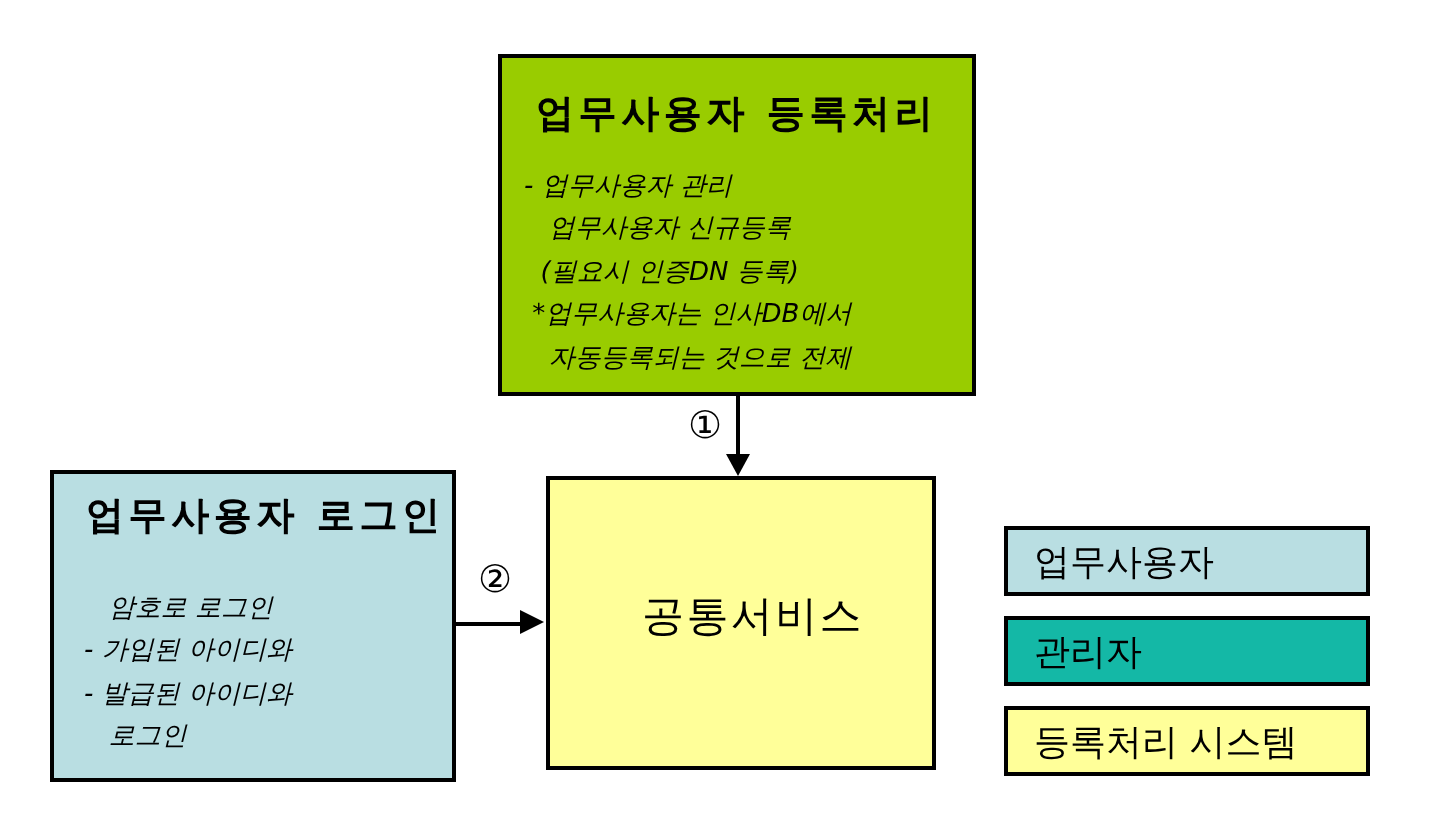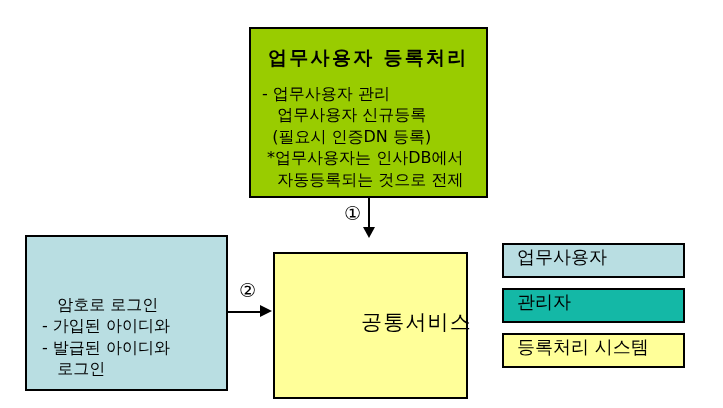--- a/index.html
+++ b/index.html
@@ -1,22 +1,22 @@
 <!DOCTYPE html>
 <html><head>
 <meta charset="utf-8">
 <style>
   html,body{margin:0;padding:0;}
   #canvas{position:relative;width:723px;height:408px;background:#ffffff;font-family:"DejaVu Sans",sans-serif;color:#000;overflow:hidden;border-radius:18px;}
   .box{position:absolute;border:2px solid #000;box-sizing:border-box;}
   .box-title{position:absolute;font-weight:bold;font-size:19px;line-height:21px;white-space:pre;letter-spacing:2.3px;}
-  .box-body{position:absolute;font-size:16px;line-height:21.4px;}
+  .box-body{position:absolute;font-size:13px;line-height:21.4px;font-style:italic;}
   .box-body > div{white-space:pre;}
   .center-label{position:absolute;width:100%;text-align:center;font-size:21px;line-height:21px;padding-left:12px;box-sizing:border-box;letter-spacing:1.2px;}
-  .legend-item{position:absolute;left:502px;width:183px;height:35px;border:2px solid #000;box-sizing:border-box;display:flex;}
+  .legend-item{position:absolute;left:502px;width:183px;height:35px;border:2px solid #000;box-sizing:border-box;display:flex;align-items:center;margin-top:20px;}
   .legend-label{font-size:18px;padding-left:13px;}
   .vline{position:absolute;background:#000;}
   .hline{position:absolute;background:#000;}
   .arrowhead-down{position:absolute;width:0;height:0;border-left:6.5px solid transparent;border-right:6.5px solid transparent;border-top:11px solid #000;}
   .arrowhead-right{position:absolute;width:0;height:0;border-top:6.5px solid transparent;border-bottom:6.5px solid transparent;border-left:12px solid #000;}
   .circled-num{position:absolute;font-size:19px;line-height:19px;}
 </style>
 </head>
 <body>
 
@@ -27,29 +27,30 @@
     <div class="box-body" style="left:11px;top:54px;">
       <div>- 업무사용자 관리</div>
       <div>   업무사용자 신규등록</div>
       <div>  (필요시 인증DN 등록)</div>
       <div> *업무사용자는 인사DB에서</div>
       <div>   자동등록되는 것으로 전제</div>
     </div>
   </div>
 
   <div class="box" style="left: 25px; top: 235px; width: 203px; height: 156px; background-color: rgb(185, 222, 226);">
+    <div class="box-title" style="left:16px;top:11px;">업무사용자 로그인</div>
     <div class="box-body" style="left:15px;top:57px;">
       <div>   암호로 로그인</div>
       <div>- 가입된 아이디와</div>
       <div>- 발급된 아이디와</div>
       <div>   로그인</div>
     </div>
   </div>
 
-  <div class="box" style="left: 273px; top: 252px; width: 195px; height: 147px; background-color: rgb(255, 255, 153); padding-left: 40px;">
+  <div class="box" style="left: 273px; top: 238px; width: 195px; height: 147px; background-color: rgb(255, 255, 153);">
     <div class="center-label" style="top:58px;">공통서비스</div>
   </div>
 
   <div class="vline" style="left:368px;top:198px;width:2px;height:30px;"></div>
   <div class="arrowhead-down" style="left:363px;top:227px;"></div>
   <div class="circled-num" style="left:344px;top:204px;">①</div>
 
   <div class="hline" style="left:228px;top:311px;width:33px;height:2px;"></div>
   <div class="arrowhead-right" style="left:260px;top:305px;"></div>
   <div class="circled-num" style="left:239px;top:281px;">②</div>

